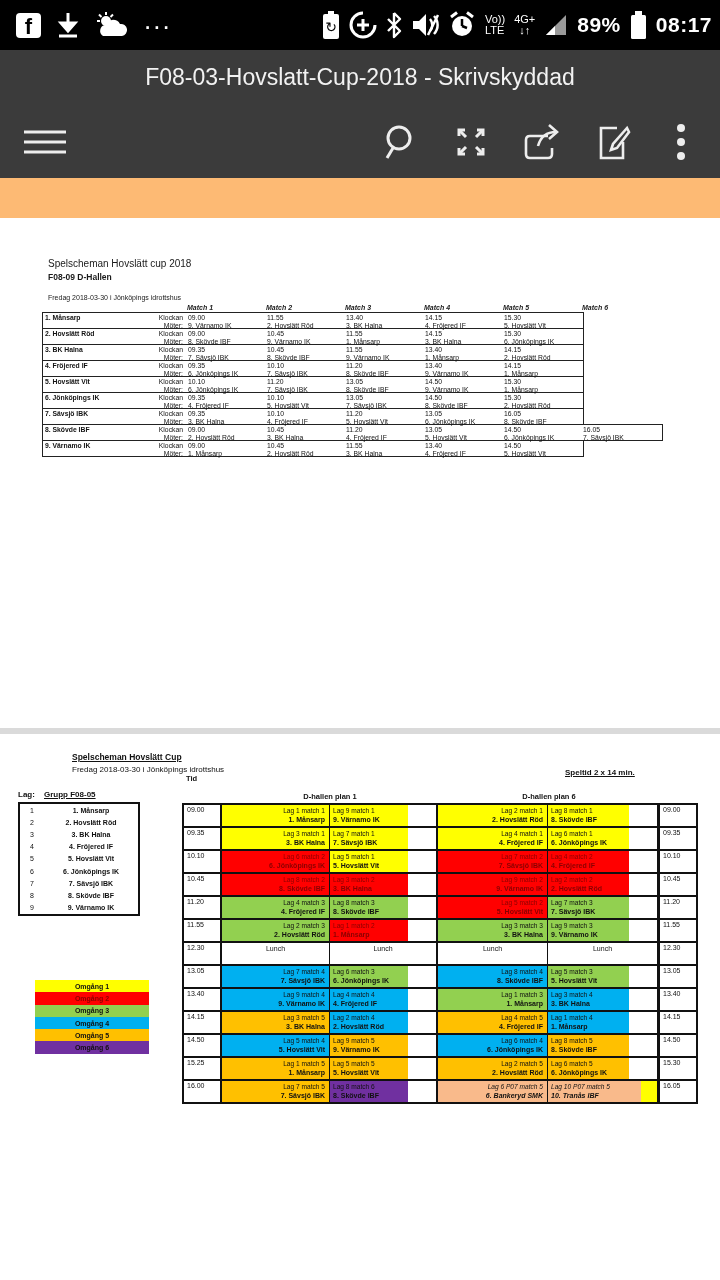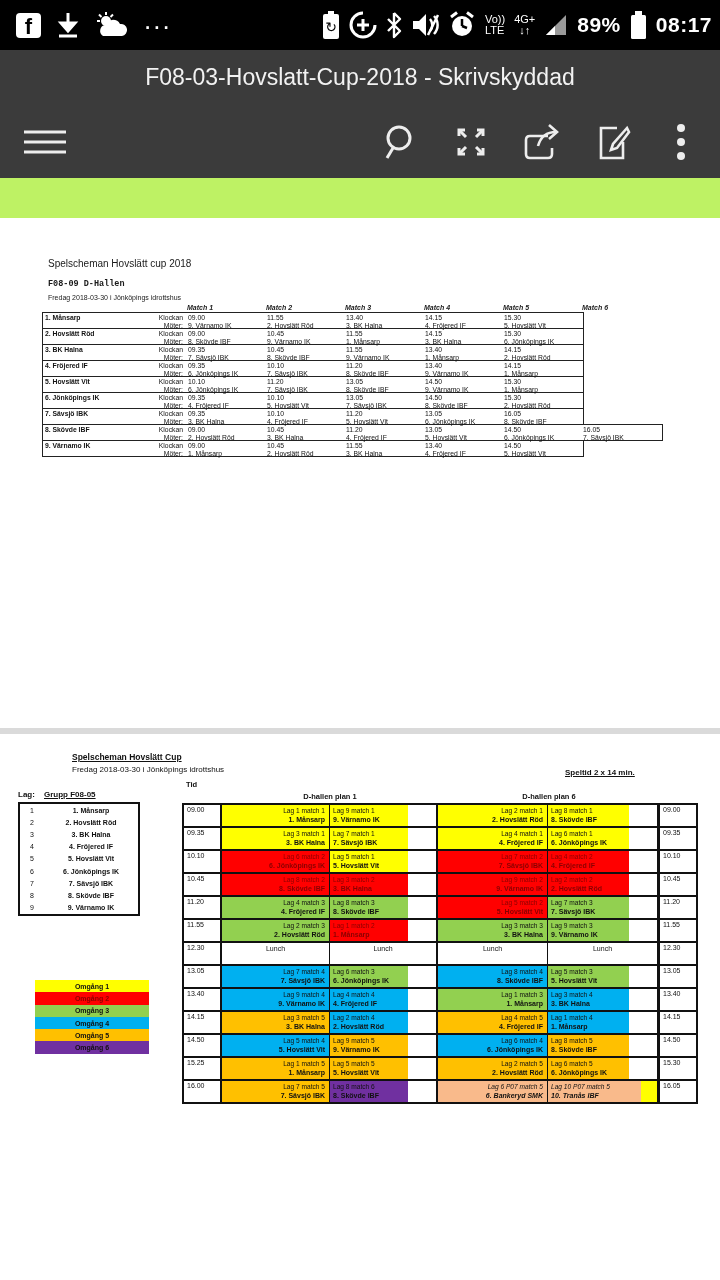--- a/index.html
+++ b/index.html
@@ -17,47 +17,47 @@
   .dots3{font-size:26px;letter-spacing:2px;line-height:10px;margin-top:-10px;}
   
   .titlebar{position:absolute;left:0;top:50px;width:720px;height:55px;background:#3b3b3b;
     display:flex;align-items:center;justify-content:center;}
   .titlebar span{color:#f2f2f2;font-size:23px;}
   .toolbar{position:absolute;left:0;top:105px;width:720px;height:73px;background:#3b3b3b;
     display:flex;align-items:center;}
   .tb-icon{width:70px;height:60px;display:flex;align-items:center;justify-content:center;}
   .tb-spacer{flex:1;}
   
-  .docarea{position:absolute;left:0;top:178px;width:720px;height:1102px;background:#bef264;}
+  .docarea{position:absolute;left:0;top:178px;width:720px;height:1102px;background:#fdba74;}
   .page{position:absolute;background:#fff;left:0;width:720px;}
   .page1{top:40px;height:510px;}
   .pagegap{position:absolute;top:550px;left:0;width:720px;height:6px;background:#dadada;}
   .page2{top:556px;height:546px;}
   
   .p1-title{position:absolute;left:48px;top:40px;font-size:10px;color:#1a1a1a;}
-  .p1-sub1{position:absolute;left:48px;top:61px;font-size:8.5px;font-weight:bold;color:#1a1a1a;font-family:Liberation Mono, monospace;}
+  .p1-sub1{position:absolute;left:48px;top:54px;font-size:8.5px;font-weight:bold;color:#1a1a1a;}
   .p1-sub2{position:absolute;left:48px;top:76px;font-size:7px;color:#1a1a1a;}
   .p1-mh{position:absolute;top:86px;font-size:7px;font-weight:bold;font-style:italic;color:#1a1a1a;}
   .p1-table{position:absolute;left:42px;top:95px;}
   .p1row{display:grid;border:1px solid #222;margin-top:-1px;background:#fff;}
   .p1cell{font-size:6.8px;line-height:8px;color:#111;padding-top:1px;}
   .p1team{display:grid;grid-template-columns:1fr auto;padding-right:5px;}
   .p1team .tname{font-weight:bold;padding-left:2px;}
   .p1team .plabel{text-align:right;}
   
   .p2-title{position:absolute;left:72px;top:18px;font-size:8.5px;font-weight:bold;text-decoration:underline;color:#111;}
   .p2-sub{position:absolute;left:72px;top:31px;font-size:8px;color:#111;}
   .p2-speltid{position:absolute;left:565px;top:34px;font-size:8px;font-weight:bold;text-decoration:underline;color:#111;}
   .p2-lag{position:absolute;left:18px;top:56px;font-size:8px;font-weight:bold;color:#111;}
   .p2-grupp{position:absolute;left:44px;top:56px;font-size:8px;font-weight:bold;text-decoration:underline;color:#111;}
   .teamlist{position:absolute;left:18px;top:68px;width:118px;border:2px solid #111;background:#fff;}
   .tl-row{display:grid;grid-template-columns:24px 1fr;height:12.2px;align-items:center;}
   .tl-no{font-size:7px;text-align:center;color:#111;}
   .tl-name{font-size:7px;font-weight:bold;text-align:center;color:#111;}
-  .p2-tid-h{position:absolute;left:186px;top:46px;font-size:7.5px;font-weight:bold;color:#111;text-align:center;}
+  .p2-tid-h{position:absolute;left:186px;top:40px;font-size:7.5px;font-weight:bold;color:#111;text-align:center;}
   .p2-plan1-h{position:absolute;left:222px;top:58px;width:216px;text-align:center;font-size:7.5px;font-weight:bold;color:#111;}
   .p2-plan2-h{position:absolute;left:440px;top:58px;width:218px;text-align:center;font-size:7.5px;font-weight:bold;color:#111;}
   .sched{position:absolute;left:182px;top:69px;border:2px solid #111;background:#fff;}
   .srow{display:grid;grid-template-columns:38px 108px 108px 110px 110px 38px;height:21px;border-bottom:2px solid #111;}
   .srow:last-child{border-bottom:none;}
   .stid{font-size:7px;color:#111;padding:1px 3px 0 3px;border-right:2px solid #111;}
   .stid.r{border-right:none;border-left:2px solid #111;}
   .scell{position:relative;border-right:1px solid #111;overflow:hidden;}
   .scell.thick{border-right:2px solid #111;}
   .sblock{position:absolute;top:0;left:0;height:100%;box-sizing:border-box;padding-top:1px;}

